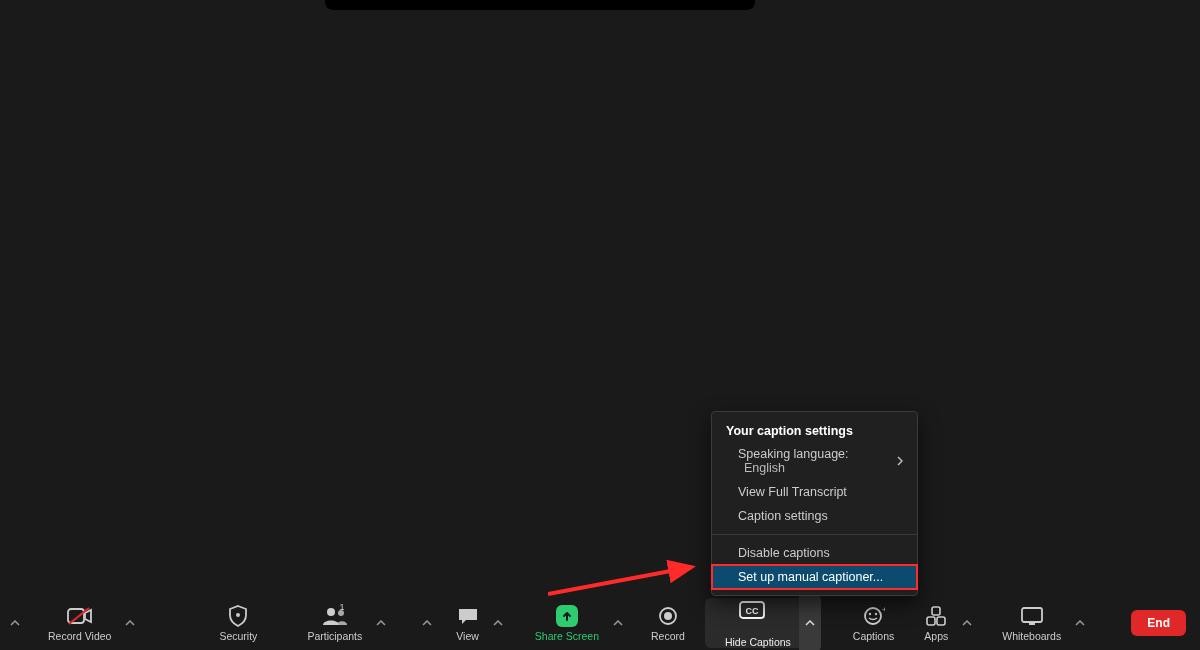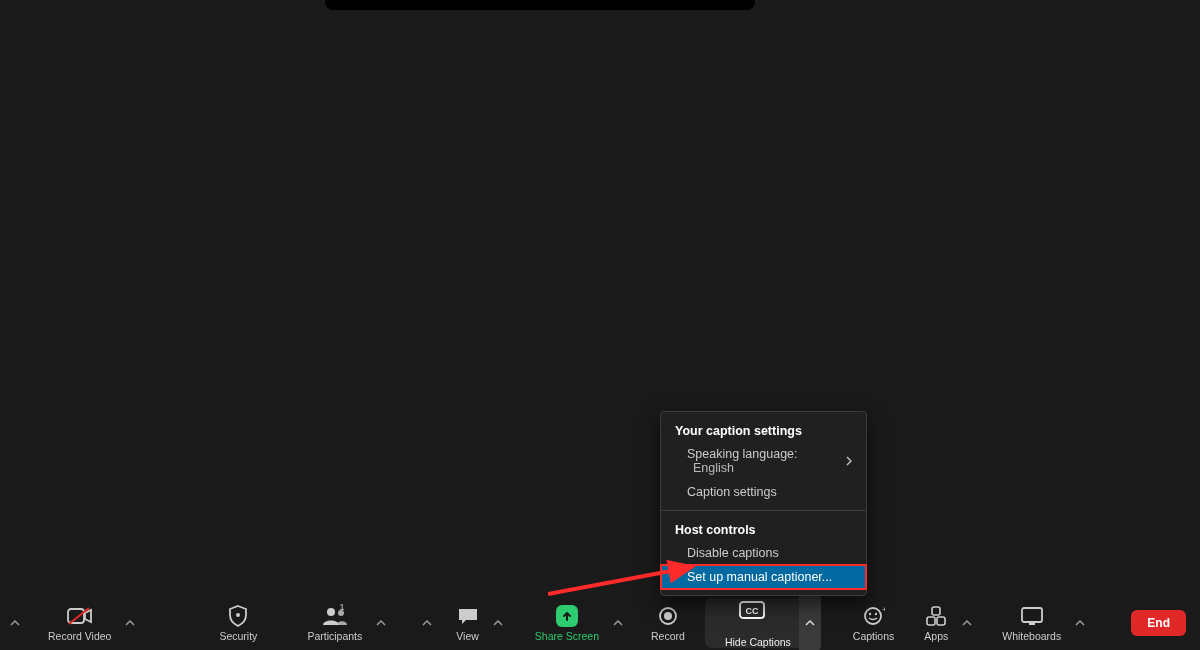--- a/index.html
+++ b/index.html
@@ -106,21 +106,21 @@
     font-size: 12px;
     font-weight: 600;
     cursor: pointer;
   }
   .spacer { flex: 0 0 auto; }
 
   
   .popup {
     position: absolute;
     bottom: 54px;
-    left: 660px;
+    left: 711px;
     width: 205px;
     background: #202020;
     border: 1px solid #3b3b3b;
     border-radius: 4px;
     box-shadow: 0 8px 20px rgba(0,0,0,0.6);
     color: #ddd;
     font-size: 12.5px;
     padding: 6px 0 6px 0;
     z-index: 20;
   }
@@ -133,21 +133,21 @@
   .popup .item {
     padding: 5px 14px 5px 26px;
     cursor: pointer;
     color: #ccc;
     display: flex;
     align-items: center;
     justify-content: space-between;
   }
   .popup .item .val { color: #bbb; margin-right: 4px; }
   .popup .item.highlight {
-    background: #0369a1;
+    background: #0c4a6e;
     color: #fff;
     outline: 2px solid #ff2a2a;
     outline-offset: -1px;
   }
   .popup hr {
     border: none;
     border-top: 1px solid #3a3a3a;
     margin: 6px 0;
   }
   .chevron-small { margin-left: 4px; }
@@ -175,23 +175,23 @@
     <span>
       <span>Speaking language:</span>
       <span class="val" style="margin-left:6px;">English</span>
     </span>
     <span class="chevron-small">
       <svg width="6" height="10" viewBox="0 0 6 10">
           <path d="M1 1 L5 5 L1 9" stroke="#bbb" stroke-width="1.5" fill="none"></path>
         </svg>
     </span>
   </div>
+  <div class="item">View Full Transcript</div>
   <div class="item">Caption settings</div>
   <hr>
-  <div class="section-title">Host controls</div>
   <div class="item">Disable captions</div>
   <div class="item highlight">Set up manual captioner...</div>
 </div>
 
 <svg class="arrow-svg" style="left:548px; top:558px;" width="160" height="40">
   <defs>
     <marker id="ahead" markerWidth="8" markerHeight="8" refX="6" refY="3" orient="auto">
       <path d="M0,0 L7,3 L0,6 Z" fill="#ff2a2a"></path>
     </marker>
   </defs>

